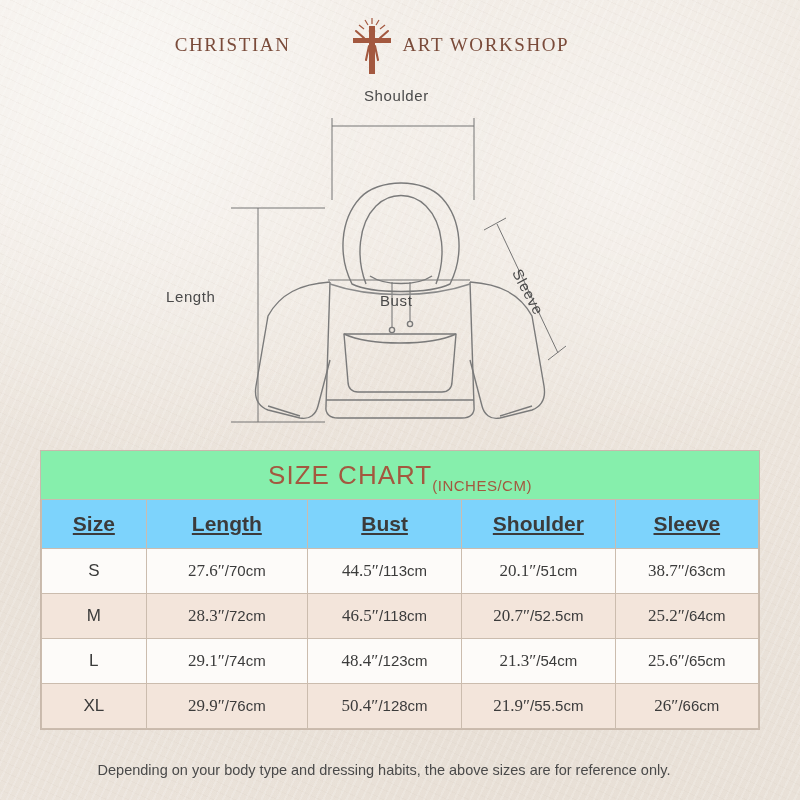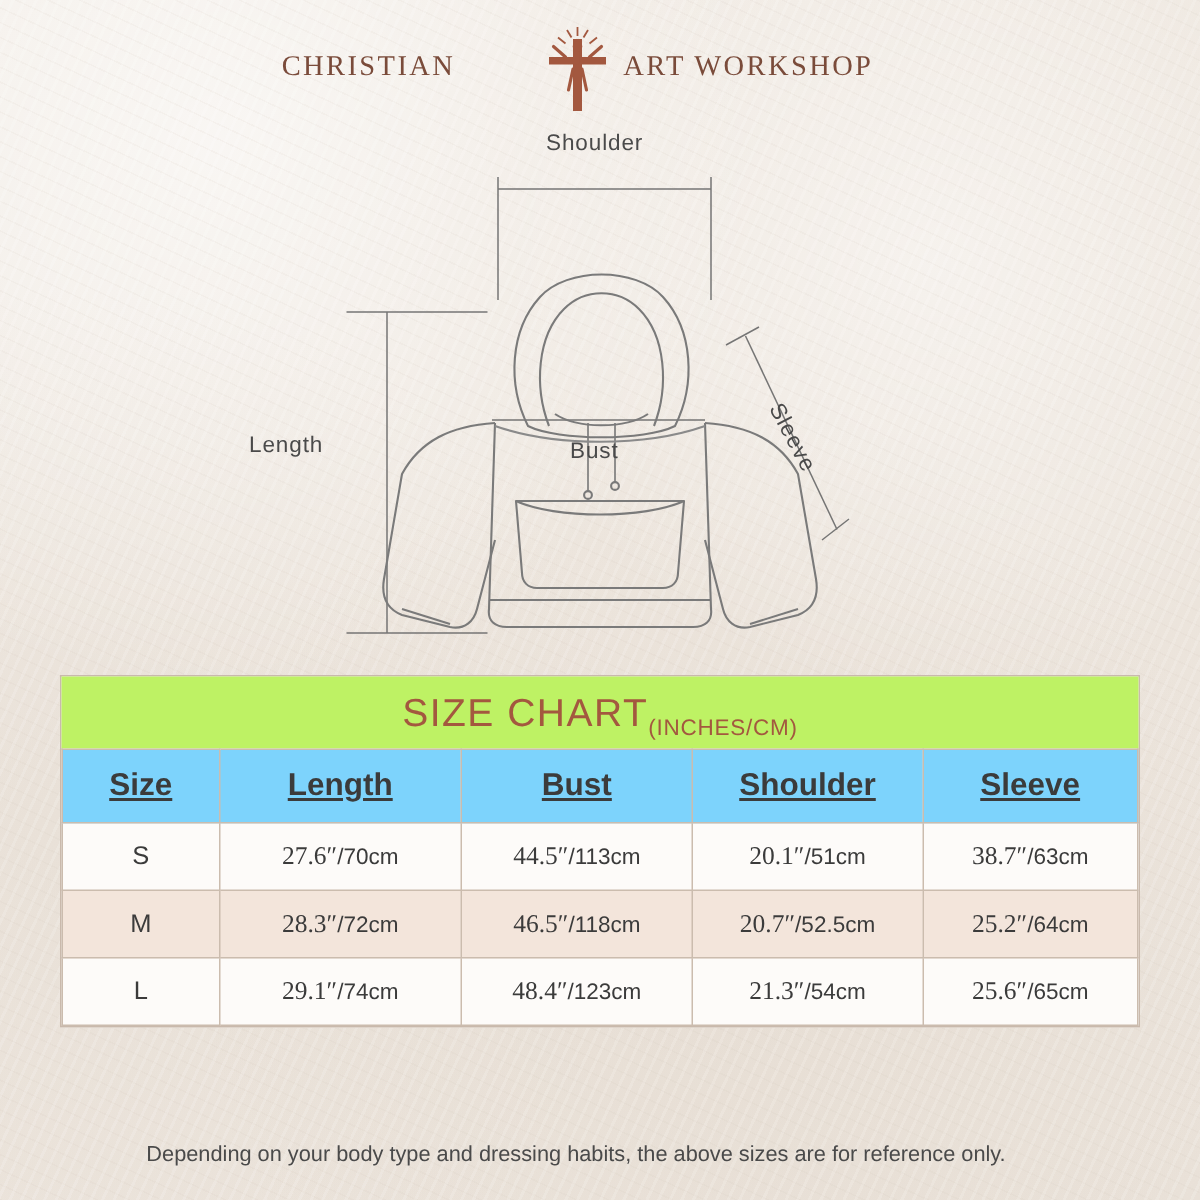--- a/index.html
+++ b/index.html
@@ -32,21 +32,21 @@
       repeating-linear-gradient(115deg, rgba(255,255,255,0.22) 0px, rgba(255,255,255,0.22) 2px, rgba(0,0,0,0) 2px, rgba(0,0,0,0) 7px),
       repeating-linear-gradient(25deg, rgba(205,192,180,0.14) 0px, rgba(205,192,180,0.14) 1px, rgba(0,0,0,0) 1px, rgba(0,0,0,0) 9px);
     opacity: 0.7;
     pointer-events: none;
   }
 
   
   .brand {
     position: absolute;
     top: 14px;
-    left: 17px;
+    left: 4px;
     width: 736px;
     height: 62px;
     display: flex;
     align-items: center;
     justify-content: center;
     gap: 0px;
   }
   .brand-text {
     font-family: "Liberation Serif", serif;
     font-size: 19px;
@@ -96,21 +96,21 @@
     position: absolute;
     left: 40px;
     top: 450px;
     width: 720px;
     border: 1px solid #c9b9ac;
     box-sizing: border-box;
     background: #fff;
   }
   .chart-title {
     height: 48px;
-    background: #bef264;
+    background: #86efac;
     display: flex;
     align-items: center;
     justify-content: center;
     color: #a3583f;
   }
   .chart-title .t-main {
     font-family: "Liberation Sans", sans-serif;
     font-size: 26px;
     letter-spacing: 1px;
   }
@@ -308,18 +308,25 @@
           <td><span class="inch">20.7″</span><span class="cm">/52.5cm</span></td>
           <td><span class="inch">25.2″</span><span class="cm">/64cm</span></td>
         </tr>
         <tr>
           <td>L</td>
           <td><span class="inch">29.1″</span><span class="cm">/74cm</span></td>
           <td><span class="inch">48.4″</span><span class="cm">/123cm</span></td>
           <td><span class="inch">21.3″</span><span class="cm">/54cm</span></td>
           <td><span class="inch">25.6″</span><span class="cm">/65cm</span></td>
         </tr>
+        <tr class="alt">
+          <td>XL</td>
+          <td><span class="inch">29.9″</span><span class="cm">/76cm</span></td>
+          <td><span class="inch">50.4″</span><span class="cm">/128cm</span></td>
+          <td><span class="inch">21.9″</span><span class="cm">/55.5cm</span></td>
+          <td><span class="inch">26″</span><span class="cm">/66cm</span></td>
+        </tr>
       </tbody>
     </table>
   </div>
 
   <div class="footnote">Depending on your body type and dressing habits, the above sizes are for reference only.</div>
 </div>
 
 </body></html>

